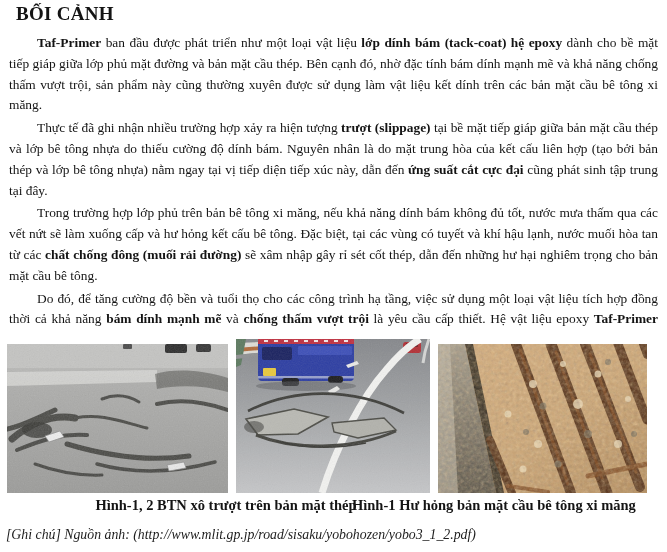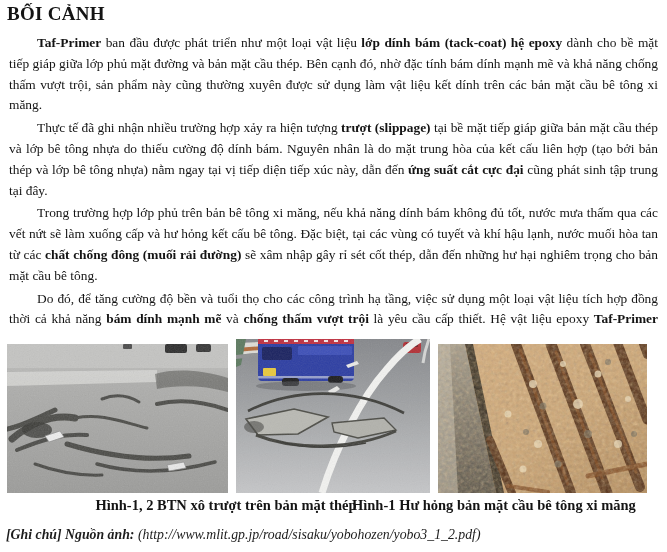--- a/index.html
+++ b/index.html
@@ -1,29 +1,29 @@
 <!DOCTYPE html>
 <html><head>
 <meta charset="utf-8">
 <style>
   html,body{margin:0;padding:0;background:#ffffff;}
   body{width:667px;height:552px;font-family:"Liberation Serif","DejaVu Serif",serif;color:#141414;}
   .page{position:relative;width:667px;height:552px;overflow:hidden;background:#ffffff;}
-  .title{font-size:19px;font-weight:bold;margin:3px 0 6px 7px;letter-spacing:0.3px;}
+  .title{font-size:19px;font-weight:bold;margin:3px 0 6px 16px;letter-spacing:0.3px;}
   .paras{margin:0 7px;max-height:300px;overflow:hidden;}
   .para{margin:2px;font-size:13.4px;line-height:20.8px;text-align:justify;text-indent:28px;}
   .para b{font-weight:bold;}
   .figrow{position:absolute;top:338px;left:7px;width:653px;height:155px;display:flex;align-items:flex-end;gap:8px;}
   .figrow svg{display:block;}
   .caprow{position:absolute;top:497px;left:0;width:667px;height:20px;}
   .cap{position:absolute;font-size:14.5px;font-weight:bold;text-align:center;white-space:nowrap;}
   .cap1{left:0;width:452px;}
   .cap2{left:352px;width:250px;}
   .note{position:absolute;top:527px;left:6px;width:655px;font-size:13.8px;font-style:italic;color:#1c1c1c;}
-  .note .lbl{font-weight:bold;text-align:right;}
+  .note .lbl{font-weight:normal;text-align:right;}
 </style>
 </head>
 <body>
 
 <div class="page">
 
   <h1 class="title">BỐI CẢNH</h1>
 
   <div class="paras">
       <p class="para"><b>Taf-Primer</b><span> ban đầu được phát triển như một loại vật liệu </span><b>lớp dính bám (tack-coat) hệ epoxy</b><span> dành cho bề mặt tiếp giáp giữa lớp phủ mặt đường và bản mặt cầu thép. Bên cạnh đó, nhờ đặc tính bám dính mạnh mẽ và khả năng chống thấm vượt trội, sản phẩm này cũng thường xuyên được sử dụng làm vật liệu kết dính trên các bản mặt cầu bê tông xi măng.</span></p>

